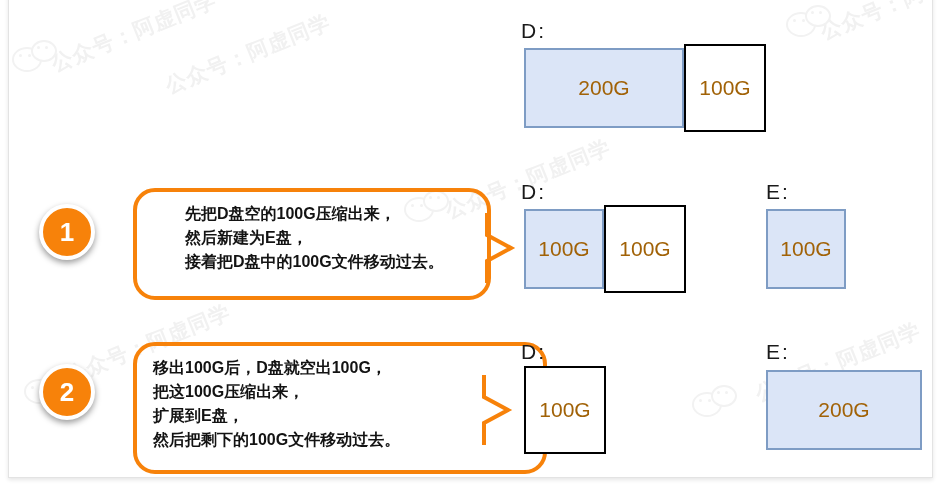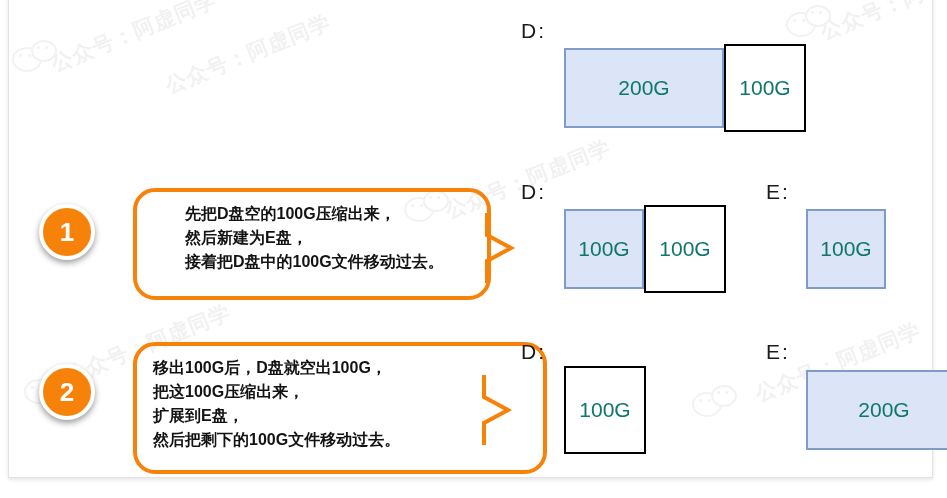--- a/index.html
+++ b/index.html
@@ -77,22 +77,21 @@
     line-height: 1;
   }
   .box {
     position: absolute;
     box-sizing: border-box;
     display: flex;
     align-items: center;
     justify-content: center;
     font-family: "Liberation Sans", sans-serif;
     font-size: 21px;
-    color: #0f766e;
-    margin-left: 40px;
+    color: #a16207;
   }
   .box.blue {
     background: #dbe5f7;
     border: 2px solid #7e9cc4;
   }
   .box.white {
     background: #ffffff;
     border: 2px solid #000000;
   }
 

